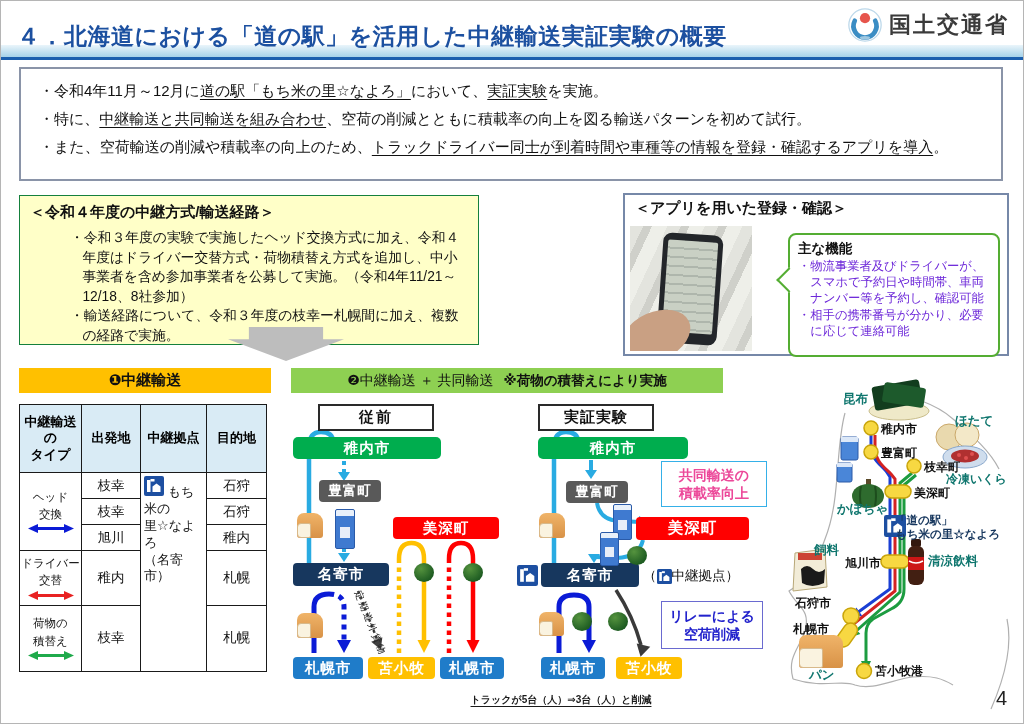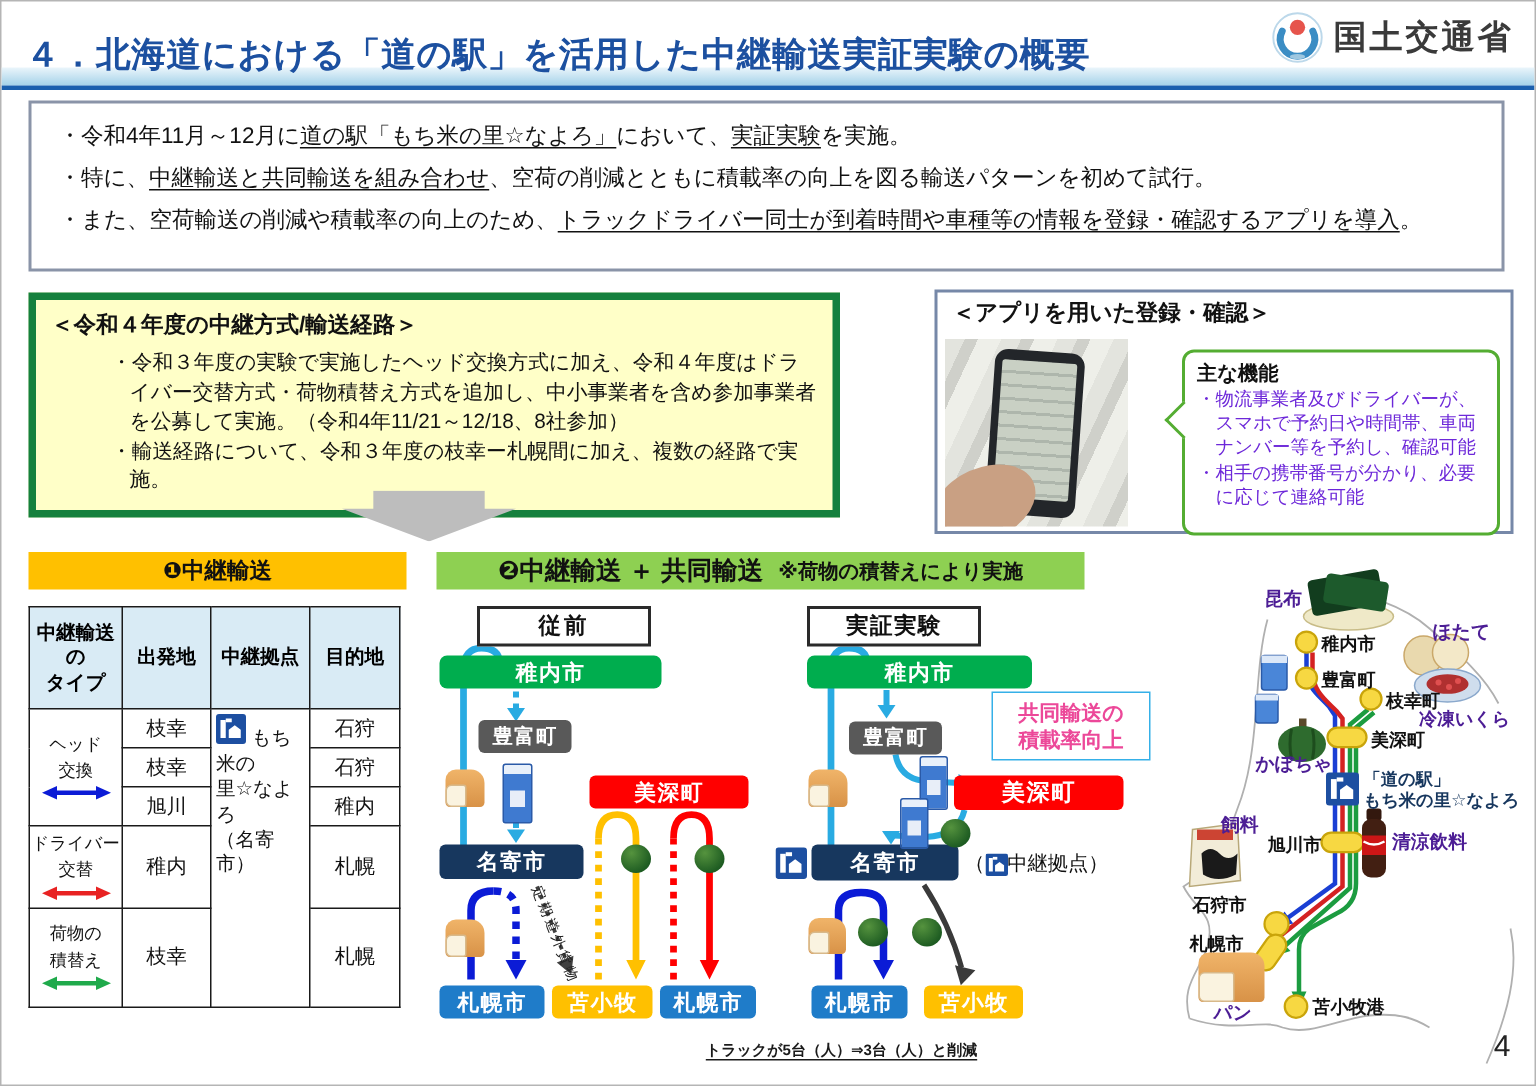--- a/index.html
+++ b/index.html
@@ -15,21 +15,21 @@
   .logo{right:14px;top:7px;display:flex;align-items:center;gap:7px;z-index:3;}
   .logo-text{font-size:22px;font-weight:600;color:#3a3a3a;letter-spacing:2px;}
 
   
   .summary-box{left:18px;top:66px;width:984px;height:114px;border:2px solid #8a94a8;background:#fff;padding:8px 18px 0 18px;box-sizing:border-box;}
   .bullet{font-size:15px;color:#111;line-height:1.85;padding-left:1.1em;text-indent:-1.1em;}
   .bullet::before{content:"・";}
   .u{text-decoration:underline;text-underline-offset:3px;}
 
   
-  .method-box{left:18px;top:194px;width:541px;height:150px;background:#ffffc8;border:5px solid #15803d;box-sizing:border-box;padding:7px 10px;}
+  .method-box{left:18px;top:194px;width:460px;height:150px;background:#ffffc8;border:1px solid #15803d;box-sizing:border-box;padding:7px 10px;}
   .method-title{font-size:15px;font-weight:bold;color:#111;margin-bottom:6px;}
   .method-p{font-size:13.8px;color:#111;line-height:1.42;padding-left:.9em;text-indent:-.9em;margin-left:40px;}
 
   
   .block-arrow{left:227px;top:326px;width:116px;height:34px;background:#bdbdbd;
     clip-path:polygon(18% 0,82% 0,82% 36%,100% 36%,50% 100%,0 36%,18% 36%);}
 
   
   .app-box{left:622px;top:192px;width:386px;height:163px;border:2px solid #7688a8;background:#fff;box-sizing:border-box;}
   .app-title{left:10px;top:4px;font-size:15px;font-weight:bold;color:#111;}
@@ -39,21 +39,21 @@
   .hand{left:-10px;top:86px;width:72px;height:48px;background:#c9a083;border-radius:50%;transform:rotate(-24deg);}
   .bubble{left:163px;top:38px;width:212px;height:124px;border:2.5px solid #54ad32;border-radius:8px;background:#fff;padding:5px 8px;box-sizing:border-box;}
   .bubble-tail{position:absolute;left:-10px;top:36px;width:16px;height:16px;background:#fff;border-left:2.5px solid #54ad32;border-bottom:2.5px solid #54ad32;transform:rotate(45deg);}
   .bubble-title{font-size:13.5px;font-weight:bold;color:#111;}
   .bubble-li{font-size:12.3px;color:#6d28d9;line-height:1.32;padding-left:1em;text-indent:-1em;}
   .bubble-li::before{content:"・";}
 
   
   .band1{left:18px;top:367px;width:252px;height:25px;background:#FFC000;display:flex;align-items:center;justify-content:center;font-size:15px;font-weight:bold;color:#111;}
   .band2{left:290px;top:367px;width:432px;height:25px;background:#8ed052;display:flex;align-items:center;justify-content:center;color:#111;}
-  .band2 .main{font-size:17px;font-weight:bold;}
+  .band2 .main{font-size:14px;font-weight:normal;}
   .band2 .note{font-size:13.5px;font-weight:bold;margin-left:10px;}
 
   
   .relay-table{left:18px;top:403px;border-collapse:collapse;table-layout:fixed;}
   .relay-table th,.relay-table td{border:1.4px solid #1a1a1a;text-align:center;vertical-align:middle;padding:0;}
   .relay-table th{background:#d9ebf5;font-size:13px;font-weight:bold;line-height:1.25;}
   .relay-table td{font-size:13.5px;color:#111;background:#fff;}
   .type-inner{display:flex;flex-direction:column;align-items:center;justify-content:space-around;height:100%;padding:4px 0;box-sizing:border-box;font-size:11.5px;line-height:1.5;}
   .hub-cell{text-align:left !important;padding:3px 3px !important;font-size:13px !important;line-height:1.3 !important;vertical-align:top !important;}
   .dbl-arrow{display:block;}
@@ -65,21 +65,21 @@
   .bread{position:absolute;background:linear-gradient(#f0b469,#d89247);border-radius:7px 9px 3px 3px;}
   .bread::after{content:"";position:absolute;left:0;bottom:0;width:55%;height:62%;background:#faf3e0;border:1px solid #d8b98a;border-radius:4px 2px 2px 4px;box-sizing:border-box;}
   .carton{position:absolute;background:linear-gradient(180deg,#e8f0fa 0 16%,#3f7ad0 16%);border:1px solid #2a5aa8;border-radius:2px;}
   .carton::after{content:"";position:absolute;left:22%;top:45%;width:56%;height:30%;background:#e8eef8;}
   .melon{position:absolute;background:radial-gradient(circle at 35% 30%,#55933e,#1e5c22 72%);border-radius:50%;}
   .rotnote{position:absolute;font-size:9.5px;color:#222;letter-spacing:2px;transform:rotate(68deg);transform-origin:left top;white-space:nowrap;}
   .sticon{display:inline-block;line-height:0;}
 
   
   .map-city{position:absolute;font-size:12px;font-weight:bold;color:#111;white-space:nowrap;}
-  .map-prod{position:absolute;font-size:12.5px;font-weight:bold;color:#4c1d95;white-space:nowrap;}
+  .map-prod{position:absolute;font-size:12.5px;font-weight:bold;color:#0f766e;white-space:nowrap;}
   .map-station{position:absolute;font-size:11.5px;font-weight:bold;color:#17375e;white-space:pre-line;line-height:1.25;}
 
   
   .reduction{left:330px;top:692px;width:460px;text-align:center;font-size:10px;font-weight:600;color:#1a1a1a;text-decoration:underline;text-underline-offset:3px;}
   .pagenum{right:16px;top:686px;font-size:20px;color:#222;}
 </style>
 </head>
 <body>
 
 <div id="page">
@@ -294,20 +294,22 @@
             <rect x="3" y="4" width="3.5" height="12" fill="#fff"></rect>
             <path d="M8.5 16 v-5.5 l4 -3 l4 3 V16 Z" fill="#fff"></path>
             <rect x="6.5" y="3" width="4" height="2.5" fill="#fff"></rect>
           </svg></span>
       <span>中継拠点）</span>
     </div>
     <div class="citybox" style="left:20px;top:256px;width:64px;height:22px;background:#1f7cc9;">札幌市</div>
     <div class="citybox" style="left:95px;top:256px;width:66px;height:22px;background:#ffc000;">苫小牧</div>
     <div class="noteb pre" style="left:140px;top:60px;width:104px;height:44px;border:1.5px solid #35b0e8;color:#ec4899;font-size:14px;">共同輸送の
 積載率向上</div>
+    <div class="noteb pre" style="left:140px;top:200px;width:100px;height:46px;border:1.5px solid #6a6ad0;color:#2222cc;font-size:14px;">リレーによる
+空荷削減</div>
     <div class="bread" style="left:18px;top:112px;width:26px;height:25px;"></div>
     <div class="carton" style="left:92px;top:103px;width:17px;height:34px;"></div>
     <div class="carton" style="left:79px;top:131px;width:17px;height:32px;"></div>
     <div class="melon" style="left:106px;top:145px;width:20px;height:19px;"></div>
     <div class="bread" style="left:18px;top:211px;width:25px;height:24px;"></div>
     <div class="melon" style="left:51px;top:211px;width:20px;height:19px;"></div>
     <div class="melon" style="left:87px;top:211px;width:20px;height:19px;"></div>
   </div>
 
   <div class="abs" style="left:782px;top:378px;width:238px;height:334px;">
@@ -394,21 +396,21 @@
     <div class="map-city" style="left:131px;top:106px;">美深町</div>
     <div class="map-prod" style="left:54px;top:122px;">かぼちゃ</div>
     <span class="sticon abs" style="left:101px;top:135px;">
       <svg width="22" height="24" viewBox="0 0 20 20">
           <rect width="20" height="20" rx="2" fill="#1d4fa1"></rect>
           <rect x="3" y="4" width="3.5" height="12" fill="#fff"></rect>
           <path d="M8.5 16 v-5.5 l4 -3 l4 3 V16 Z" fill="#fff"></path>
           <rect x="6.5" y="3" width="4" height="2.5" fill="#fff"></rect>
         </svg>
     </span>
-    <div class="map-station pre" style="left:126px;top:134px;">「道の駅」
+    <div class="map-station pre" style="left:112px;top:134px;font-family:Liberation Serif, serif;">「道の駅」
 もち米の里☆なよろ</div>
     <div class="map-city" style="left:62px;top:176px;">旭川市</div>
     <div class="map-prod" style="left:145px;top:174px;">清涼飲料</div>
     <div class="map-prod" style="left:16px;top:163px;margin-left:15px;">飼料</div>
     <div class="map-city" style="left:12px;top:216px;">石狩市</div>
     <div class="map-city" style="left:10px;top:242px;">札幌市</div>
     <div class="bread" style="left:16px;top:256px;width:44px;height:33px;"></div>
     <div class="map-prod" style="left:26px;top:288px;">パン</div>
     <div class="map-city" style="left:92px;top:284px;">苫小牧港</div>
   </div>

